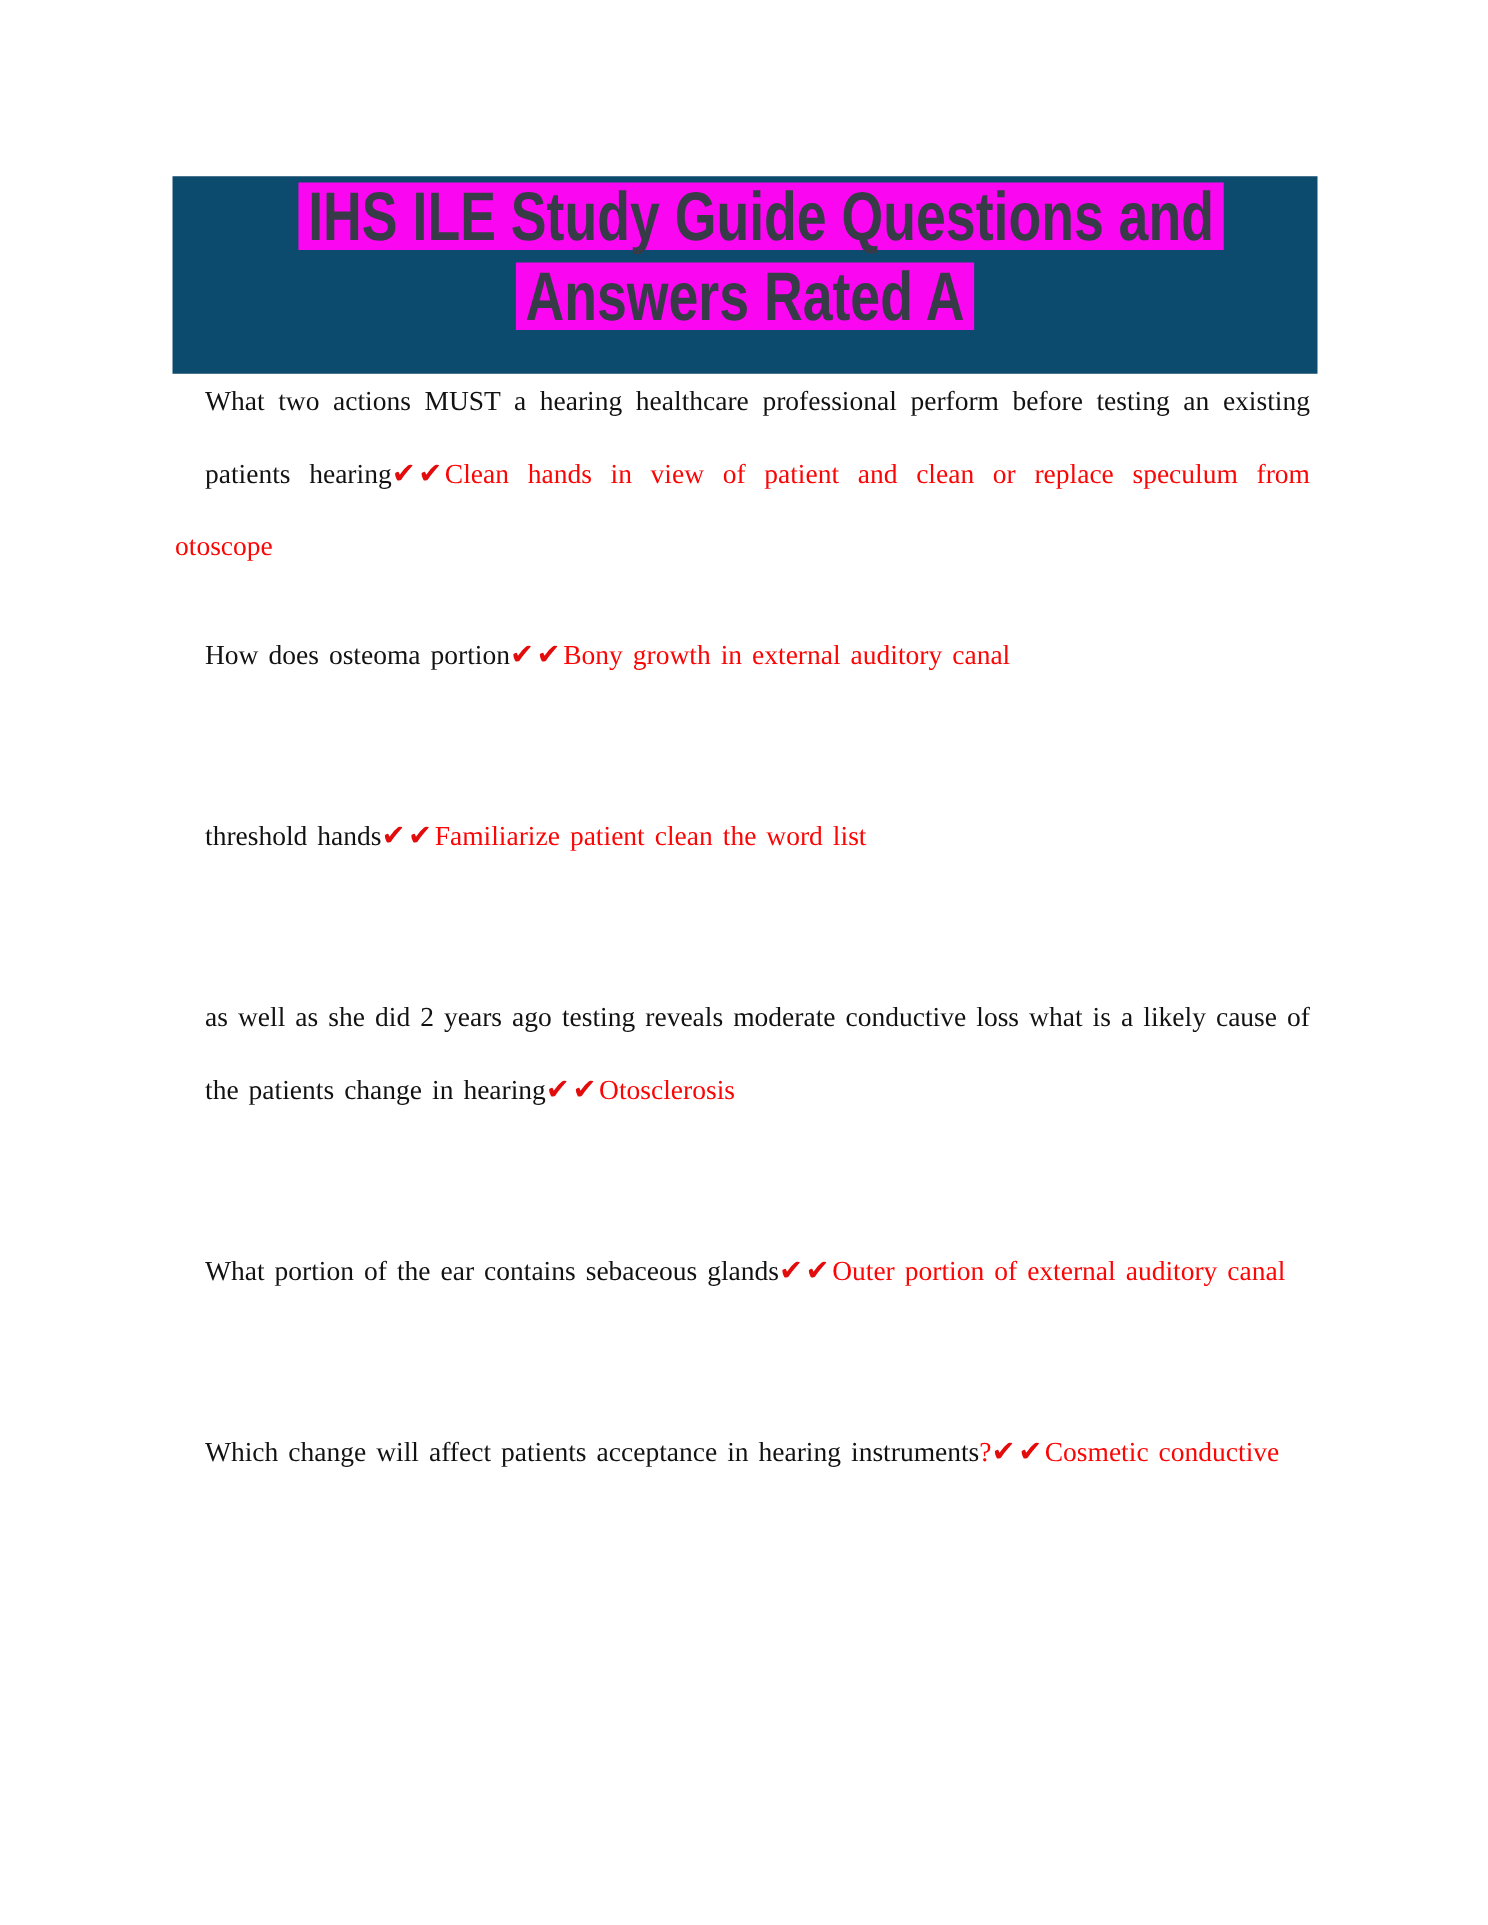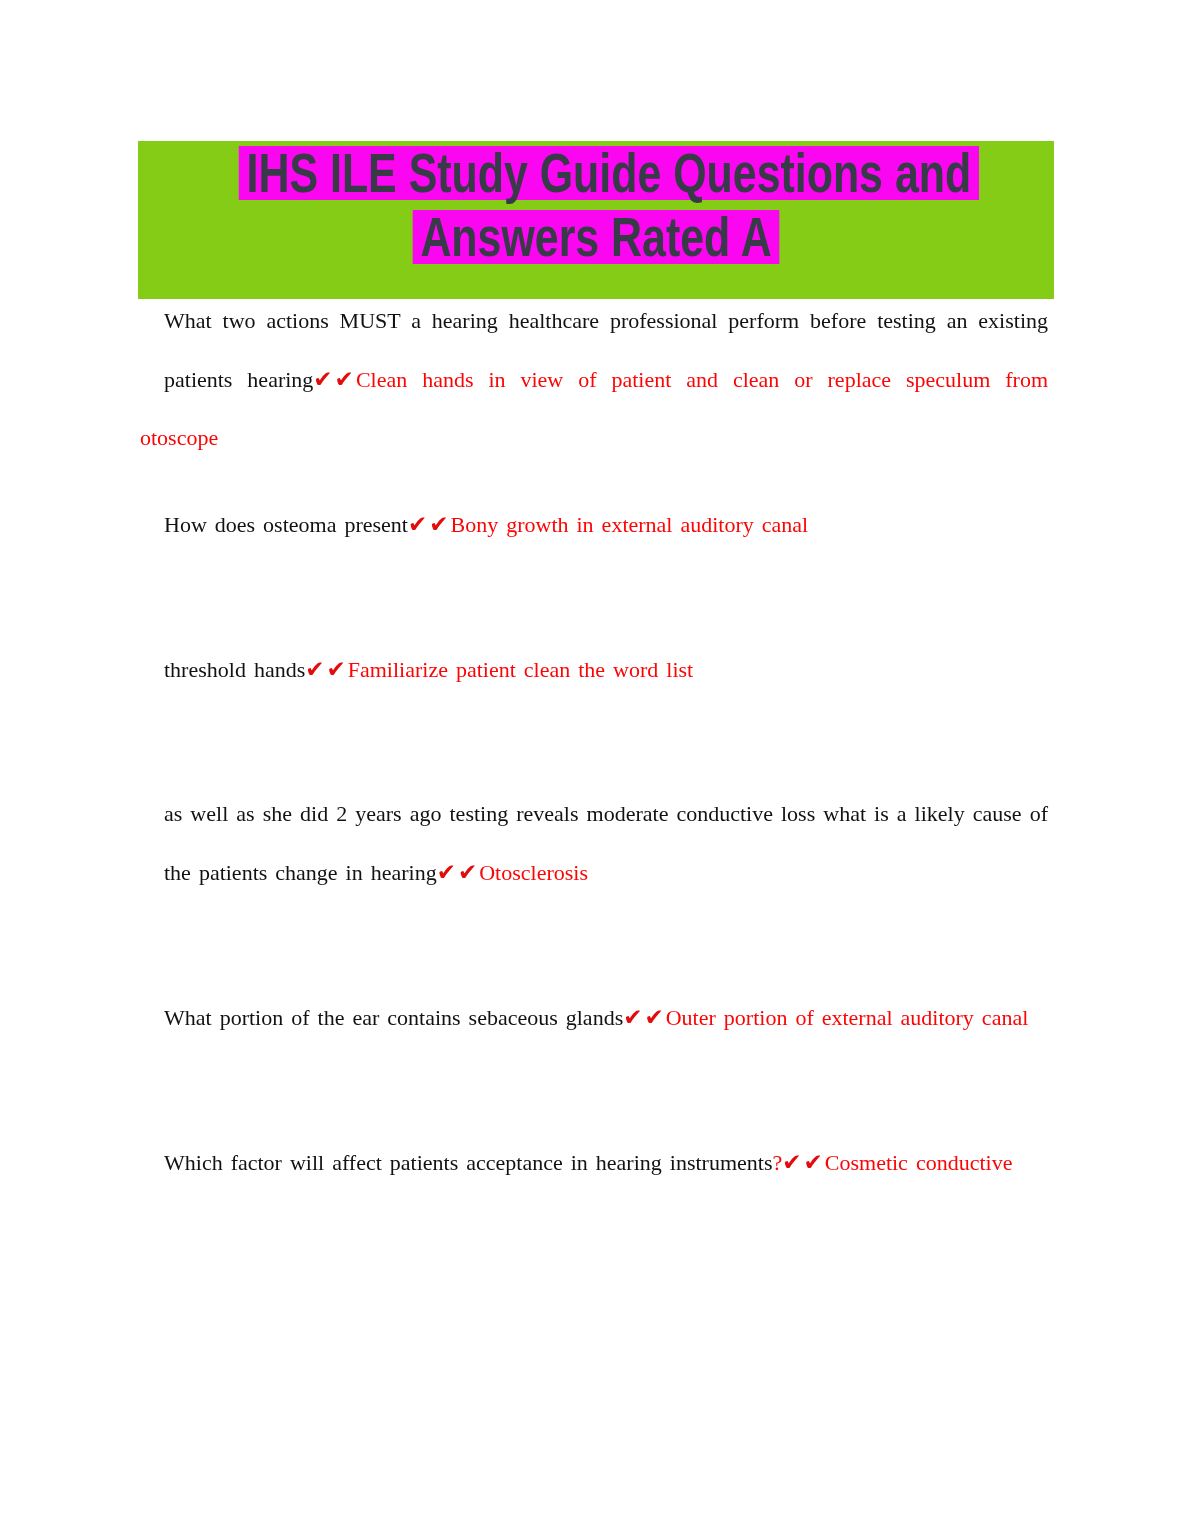--- a/index.html
+++ b/index.html
@@ -9,21 +9,21 @@
     position: relative;
     font-family: "Liberation Serif", serif;
     overflow: hidden;
   }
 
   
   .banner {
     position: absolute;
     left: 138px; top: 141px;
     width: 916px; height: 158px;
-    background: #84cc16;
+    background: #0c4a6e;
   }
   .title-scale {
     transform: scaleX(0.78);
     transform-origin: 50% 0;
   }
   .tl {
     text-align: center;
     font-family: "Liberation Sans", sans-serif;
     font-weight: bold;
     font-size: 55px;
@@ -76,33 +76,33 @@
 </div>
 
 <div class="content">
 
   <div class="para">
     <div class="line j"><span class="q">What two actions MUST a hearing healthcare professional perform before testing an existing</span></div>
     <div class="line"><span class="q">patients hearing</span><span class="marks">✔✔</span><span class="ans">Clean hands in view of patient and clean or replace speculum from otoscope</span></div>
   </div>
 
   <div class="para">
-    <div class="line"><span class="q">How does osteoma present</span><span class="marks">✔✔</span><span class="ans">Bony growth in external auditory canal</span></div>
+    <div class="line"><span class="q">How does osteoma portion</span><span class="marks">✔✔</span><span class="ans">Bony growth in external auditory canal</span></div>
   </div>
 
   <div class="para">
     <div class="line"><span class="q">threshold hands</span><span class="marks">✔✔</span><span class="ans">Familiarize patient clean the word list</span></div>
   </div>
 
   <div class="para">
     <div class="line j"><span class="q">as well as she did 2 years ago testing reveals moderate conductive loss what is a likely cause of</span></div>
     <div class="line"><span class="q">the patients change in hearing</span><span class="marks">✔✔</span><span class="ans">Otosclerosis</span></div>
   </div>
 
   <div class="para">
     <div class="line"><span class="q">What portion of the ear contains  sebaceous glands</span><span class="marks">✔✔</span><span class="ans">Outer portion of external auditory canal</span></div>
   </div>
 
   <div class="para">
-    <div class="line"><span class="q">Which factor will affect patients acceptance in hearing instruments</span><span class="punct">?</span><span class="marks">✔✔</span><span class="ans">Cosmetic conductive</span></div>
+    <div class="line"><span class="q">Which change will affect patients acceptance in hearing instruments</span><span class="punct">?</span><span class="marks">✔✔</span><span class="ans">Cosmetic conductive</span></div>
   </div>
 
 </div>
 
 </body></html>

